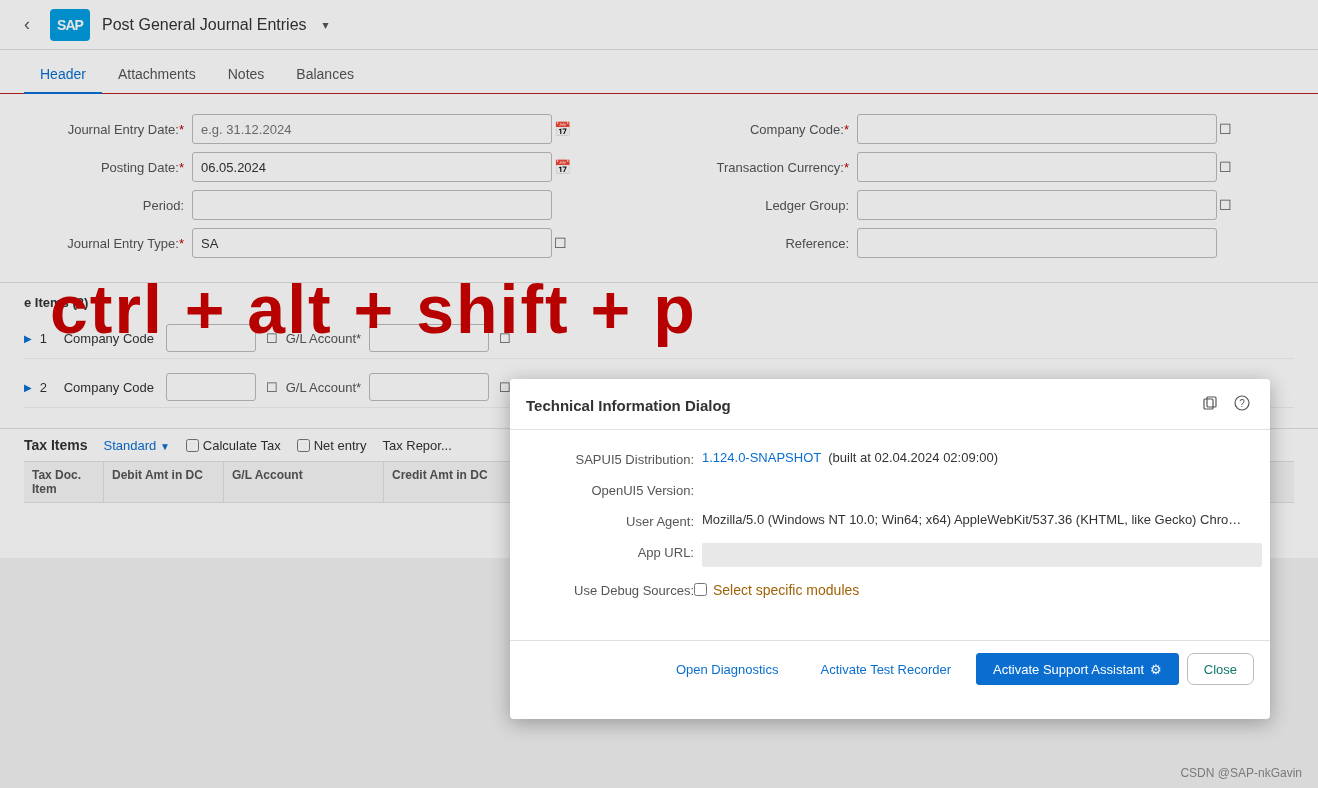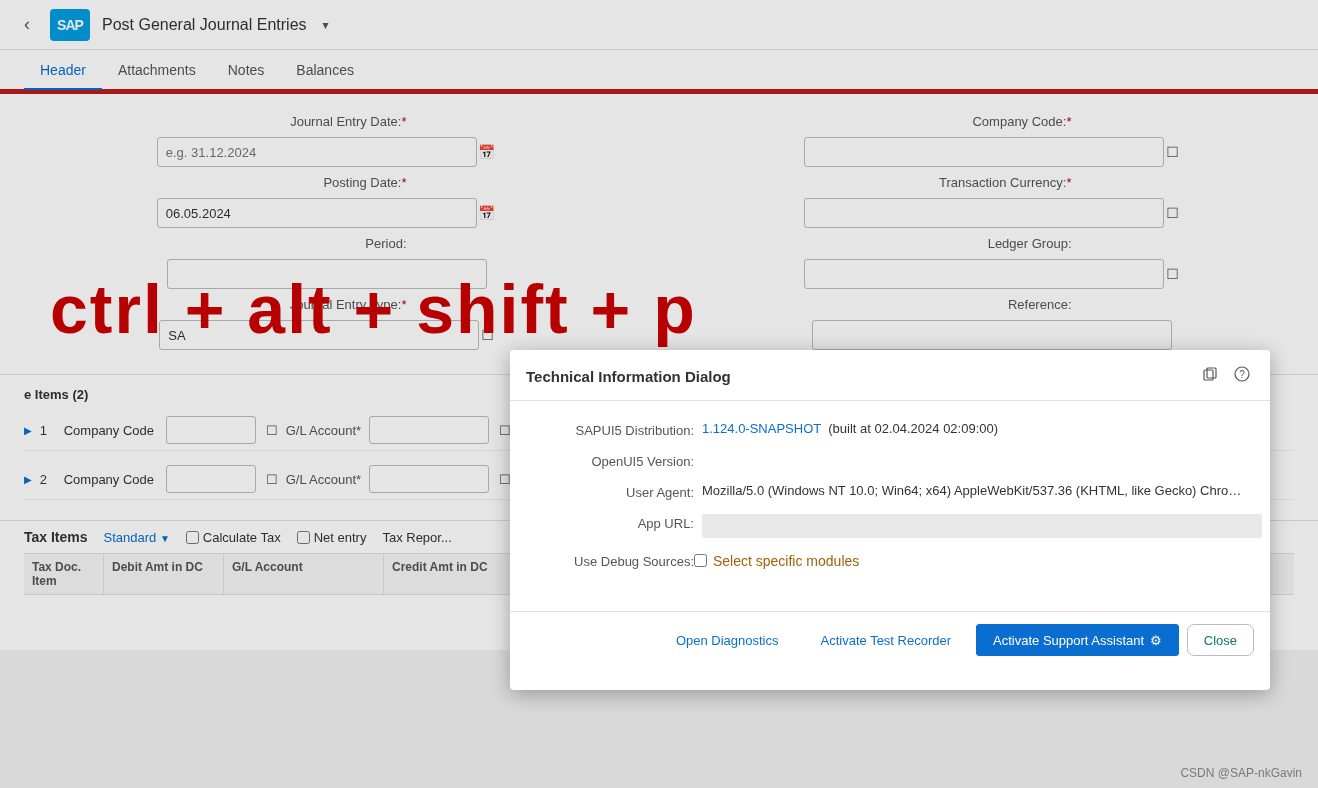--- a/index.html
+++ b/index.html
@@ -45,21 +45,21 @@
       margin-left: 4px;
     }
 
     
     .tabs-bar {
       background: #fff;
       height: 44px;
       display: flex;
       align-items: flex-end;
       padding: 0 24px;
-      border-bottom: 5px solid #b91c1c;
+      border-bottom: 1px solid #b91c1c;
     }
     .tab {
       padding: 10px 16px;
       font-size: 14px;
       cursor: pointer;
       color: #555;
       border-bottom: 2px solid transparent;
       margin-bottom: -1px;
     }
     .tab.active {
@@ -72,21 +72,20 @@
     .form-area {
       background: #fff;
       padding: 20px 24px 16px;
       border-bottom: 1px solid #e0e0e0;
     }
     .form-row {
       display: flex;
       align-items: center;
       gap: 8px;
       margin-bottom: 8px;
-      flex-direction: column;
     }
     .form-label {
       min-width: 160px;
       text-align: right;
       font-size: 13px;
       color: #555;
     }
     .required-star {
       color: #bb0000;
     }
@@ -211,21 +210,21 @@
       z-index: 5;
       pointer-events: none;
     }
     .modal {
       background: #fff;
       border-radius: 4px;
       box-shadow: 0 4px 20px rgba(0,0,0,0.3);
       width: 760px;
       min-height: 340px;
       position: absolute;
-      top: 350px;
+      top: 379px;
       left: 510px;
     }
     .modal-header {
       background: #fff;
       padding: 14px 16px 12px;
       border-bottom: 1px solid #e0e0e0;
       display: flex;
       align-items: center;
       justify-content: space-between;
       border-radius: 4px 4px 0 0;

